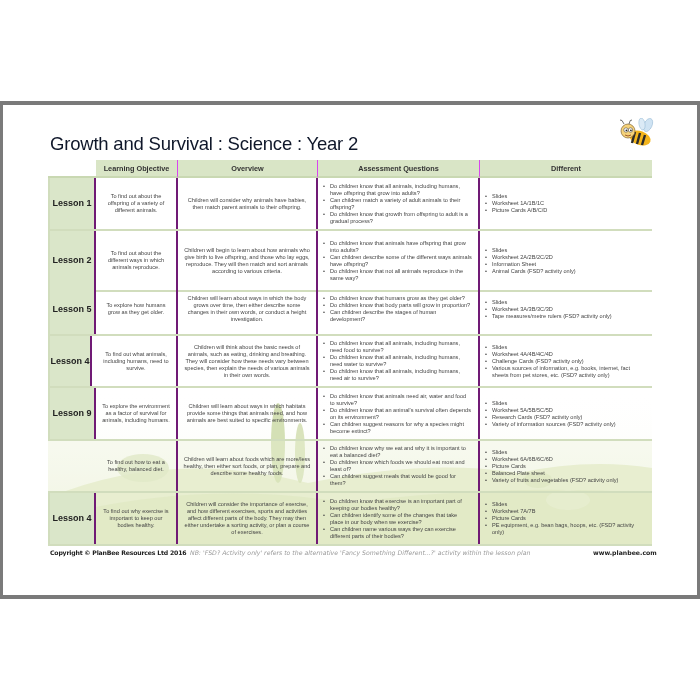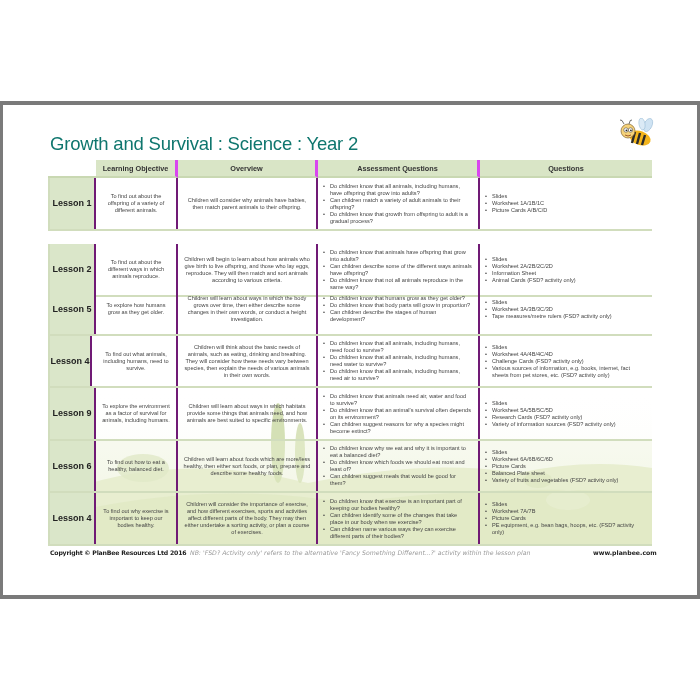--- a/index.html
+++ b/index.html
@@ -6,39 +6,39 @@
   html, body { width: 700px; height: 700px; background: #ffffff; overflow: hidden; }
   body { position: relative; font-family: "Liberation Sans", sans-serif; color: #222; }
 
   .frame {
     position: absolute; left: 0; top: 101px; width: 700px; height: 498px;
     border: 4px solid #7a7a7a; border-left-width: 3px; border-right-width: 3px;
     background: #ffffff;
   }
   .title {
     position: absolute; left: 50px; top: 133px;
-    font-size: 18.5px; color: #0f766e; letter-spacing: -0.2px; white-space: nowrap;
+    font-size: 18.5px; color: #0f172a; letter-spacing: -0.2px; white-space: nowrap;
     font-family: "Liberation Sans", sans-serif;
   }
   .logo {
     position: absolute; left: 548px; top: 130px; height: 30px; width: 120px;
   }
   .logo-text {
     position: absolute; left: 0; top: 3px; font-size: 24px; color: #2a2a2a;
     letter-spacing: -0.8px; font-family: "DejaVu Sans", sans-serif; font-weight: 300;
   }
   .bee { position: absolute; left: 66px; top: -12px; width: 44px; height: 32px; }
 
   .grid {
     position: absolute; left: 48px; top: 160px; width: 604px; height: 386px;
   }
   .hdr-row { position: absolute; left: 0; top: 0; height: 18px; width: 604px; }
   .hdr {
     position: absolute; top: 0; height: 18px; background: #d9e5c6;
-    border-right: 3px solid #d946ef; border-bottom: 2px solid #c9d8b2;
+    border-right: 1px solid #d946ef; border-bottom: 2px solid #c9d8b2;
     font-size: 7.3px; font-weight: bold; color: #333; text-align: center; line-height: 17px;
   }
   .hdr-blank { background: transparent; border: none; border-bottom: 2px solid #c9d8b2; }
 
   .row { position: absolute; left: 0; width: 604px; border-bottom: 2px solid #d1ddbd; }
   .cell {
     position: absolute; top: 0; height: 100%;
     border-right: 2px solid #701a75; display: flex; align-items: center; justify-content: center;
     font-size: 5.6px; line-height: 7px; color: #444; text-align: center; padding: 0 5px;
   }
@@ -109,21 +109,21 @@
     <ellipse cx="520" cy="112" rx="22" ry="10" fill="#e7edd0" opacity="0.7"></ellipse>
   </svg>
 </div>
 
 <div class="grid">
   <div class="hdr-row">
     <div class="hdr hdr-blank" style="left:0;width:48px;"></div>
     <div class="hdr" style="left:48px;width:82px;">Learning Objective</div>
     <div class="hdr" style="left:270px;width:162px;">Assessment Questions</div>
     <div class="hdr" style="left:130px;width:140px;">Overview</div>
-    <div class="hdr" style="left:432px;width:172px;border-right:none;">Questions</div>
+    <div class="hdr" style="left:432px;width:172px;border-right:none;">Different</div>
   </div>
 
   <div id="rows">
       <div class="row" style="top: 18px; height: 53px;">
         <div class="cell lesson" style="left: 0px; width: 48px;">Lesson 1</div>
         <div class="cell " style="left: 48px; width: 82px;">To find out about the offspring of a variety of different animals.</div>
         <div class="cell " style="left: 130px; width: 140px;">Children will consider why animals have babies, then match parent animals to their offspring.</div>
         <div class="cell list" style="left: 270px; width: 162px;">
           <ul>
             <li>Do children know that all animals, including humans, have offspring that grow into adults?</li>
@@ -132,21 +132,21 @@
           </ul>
         </div>
         <div class="cell list" style="left: 432px; width: 172px; border-right: none;">
           <ul>
             <li>Slides</li>
             <li>Worksheet 1A/1B/1C</li>
             <li>Picture Cards A/B/C/D</li>
           </ul>
         </div>
       </div>
-      <div class="row" style="top: 84px; height: 53px;">
+      <div class="row" style="top: 71px; height: 61px;">
         <div class="cell lesson" style="left: 0px; width: 48px;">Lesson 2</div>
         <div class="cell " style="left: 48px; width: 82px;">To find out about the different ways in which animals reproduce.</div>
         <div class="cell " style="left: 130px; width: 140px;">Children will begin to learn about how animals who give birth to live offspring, and those who lay eggs, reproduce. They will then match and sort animals according to various criteria.</div>
         <div class="cell list" style="left: 270px; width: 162px;">
           <ul>
             <li>Do children know that animals have offspring that grow into adults?</li>
             <li>Can children describe some of the different ways animals have offspring?</li>
             <li>Do children know that not all animals reproduce in the same way?</li>
           </ul>
         </div>
@@ -212,21 +212,20 @@
         <div class="cell list" style="left: 432px; width: 172px; border-right: none;">
           <ul>
             <li>Slides</li>
             <li>Worksheet 5A/5B/5C/5D</li>
             <li>Research Cards (FSD? activity only)</li>
             <li>Variety of information sources (FSD? activity only)</li>
           </ul>
         </div>
       </div>
       <div class="row" style="top: 281px; height: 52px; background: rgba(236, 241, 214, 0.35);">
-        <div class="cell lesson" style="left: 0px; width: 48px;">Lesson 6</div>
         <div class="cell " style="left: 48px; width: 82px;">To find out how to eat a healthy, balanced diet.</div>
         <div class="cell " style="left: 130px; width: 140px;">Children will learn about foods which are more/less healthy, then either sort foods, or plan, prepare and describe some healthy foods.</div>
         <div class="cell list" style="left: 270px; width: 162px;">
           <ul>
             <li>Do children know why we eat and why it is important to eat a balanced diet?</li>
             <li>Do children know which foods we should eat most and least of?</li>
             <li>Can children suggest meals that would be good for them?</li>
           </ul>
         </div>
         <div class="cell list" style="left: 432px; width: 172px; border-right: none;">

